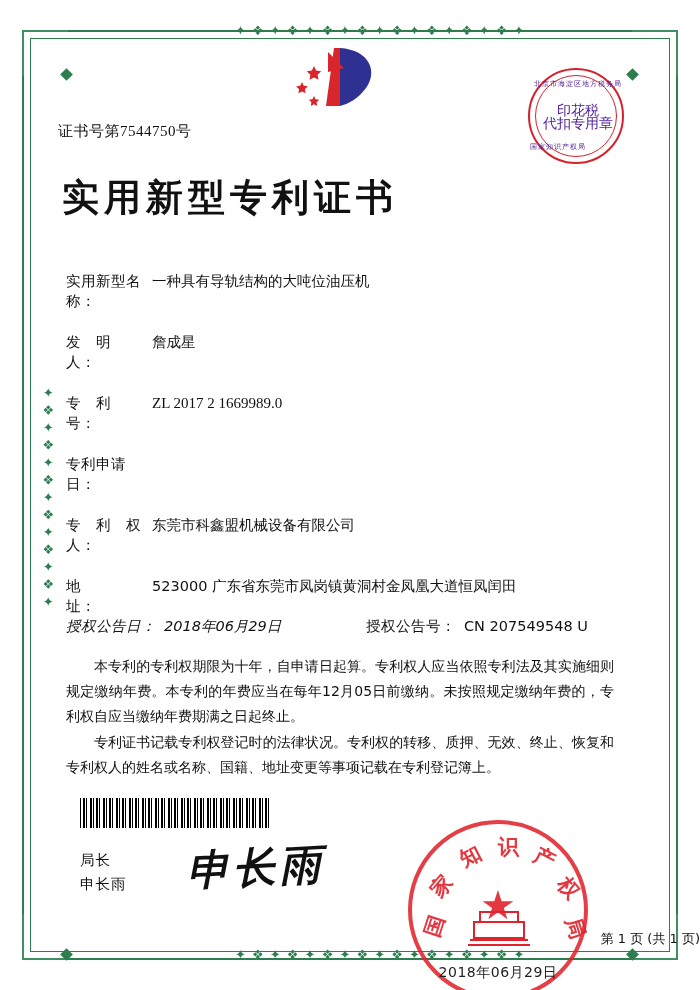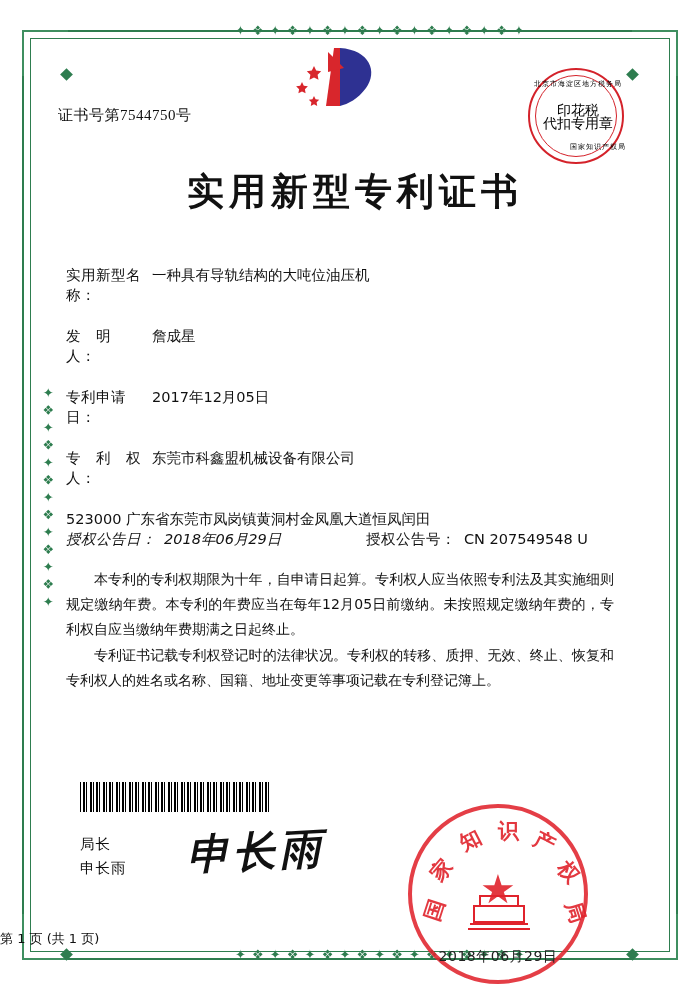--- a/index.html
+++ b/index.html
@@ -62,21 +62,21 @@
     white-space: nowrap;
     font-family: "DejaVu Sans", sans-serif;
   }
   .edge-top   { left: 235px; top: 24px; }
   .edge-bot   { left: 235px; top: 948px; }
   .edge-left  { left: -62px; top: 490px; transform: rotate(-90deg); }
 
   
   .content {
     position: absolute;
-    left: 52px; top: 64px;
+    left: 52px; top: 80px;
     width: 596px;
   }
 
   .cert-no {
     font-family: "Liberation Serif", serif;
     font-size: 15px;
     letter-spacing: 0.5px;
     margin-left: 6px;
     margin-top: 42px;
   }
@@ -88,21 +88,21 @@
     width: 120px; height: 78px;
   }
 
   
   .stamp-top {
     position: absolute;
     left: 528px; top: 68px;
     width: 96px; height: 96px;
     border: 2px solid #d4222a;
     border-radius: 50%;
-    color: #000000;
+    color: #4c1d95;
     box-sizing: border-box;
   }
   .stamp-top .ring {
     position: absolute;
     left: 5px; top: 5px; right: 5px; bottom: 5px;
     border: 1px solid #d4222a;
     border-radius: 50%;
   }
   .stamp-top .st-arc {
     position: absolute;
@@ -110,42 +110,41 @@
     width: 96px;
     text-align: center;
     font-size: 7px;
     letter-spacing: 1px;
     font-family: "DejaVu Sans", sans-serif;
   }
   .stamp-top .st-arc2 {
     position: absolute;
     left: 0; bottom: 10px;
     width: 96px;
-    text-align: right;
+    text-align: left;
     font-size: 7px;
     letter-spacing: 1px;
     font-family: "DejaVu Sans", sans-serif;
   }
   .stamp-top .st-mid {
     position: absolute;
     left: 0; top: 34px;
     width: 96px;
     text-align: center;
     font-size: 14px;
     line-height: 13px;
     font-family: Liberation Sans, sans-serif;
   }
 
   .doc-title {
-    text-align: center;
     font-family: "DejaVu Sans", sans-serif;
     font-weight: bold;
     font-size: 37px;
     letter-spacing: 5px;
-    margin-top: 42px;
+    margin-top: 32px;
     margin-left: 10px;
   }
 
   .fields {
     margin-top: 48px;
     margin-left: 14px;
     font-family: "DejaVu Sans", sans-serif;
     font-size: 14.5px;
   }
   .field-row {
@@ -273,21 +272,21 @@
     color: #222;
     font-family: "DejaVu Sans", sans-serif;
     font-size: 14px;
     letter-spacing: 0.5px;
   }
 
   .page-foot {
     position: absolute;
     left: 0; top: 930px;
     width: 700px;
-    text-align: left;
+    text-align: right;
     font-family: "DejaVu Sans", sans-serif;
     font-size: 13px;
   }
 </style>
 </head>
 <body>
 
 <div class="page">
 
   <div class="border-outer"></div>
@@ -335,32 +334,36 @@
       <div class="field-row">
         <div class="field-label">实用新型名称：</div>
         <div class="field-value">一种具有导轨结构的大吨位油压机</div>
       </div>
 
       <div class="field-row">
         <div class="field-label">发　明　人：</div>
         <div class="field-value">詹成星</div>
       </div>
 
+      <div class="field-row">
+        <div class="field-label">专　利　号：</div>
+        <div class="field-value mono">ZL 2017 2 1669989.0</div>
+      </div>
 
       <div class="field-row">
         <div class="field-label">专利申请日：</div>
-        <div class="field-value">2017年12月05日</div>
       </div>
 
       <div class="field-row">
         <div class="field-label">专　利　权　人：</div>
         <div class="field-value">东莞市科鑫盟机械设备有限公司</div>
       </div>
 
       <div class="field-row" style="margin-bottom:0;">
+        <div class="field-label">地　　　址：</div>
         <div class="field-value">523000 广东省东莞市凤岗镇黄洞村金凤凰大道恒凤闰田</div>
       </div>
 
       <div class="two-col">
         <div class="left">
           <span class="lbl">授权公告日：</span>
           <span class="val">2018年06月29日</span>
         </div>
         <div class="right">
           <span class="lbl">授权公告号：</span>

